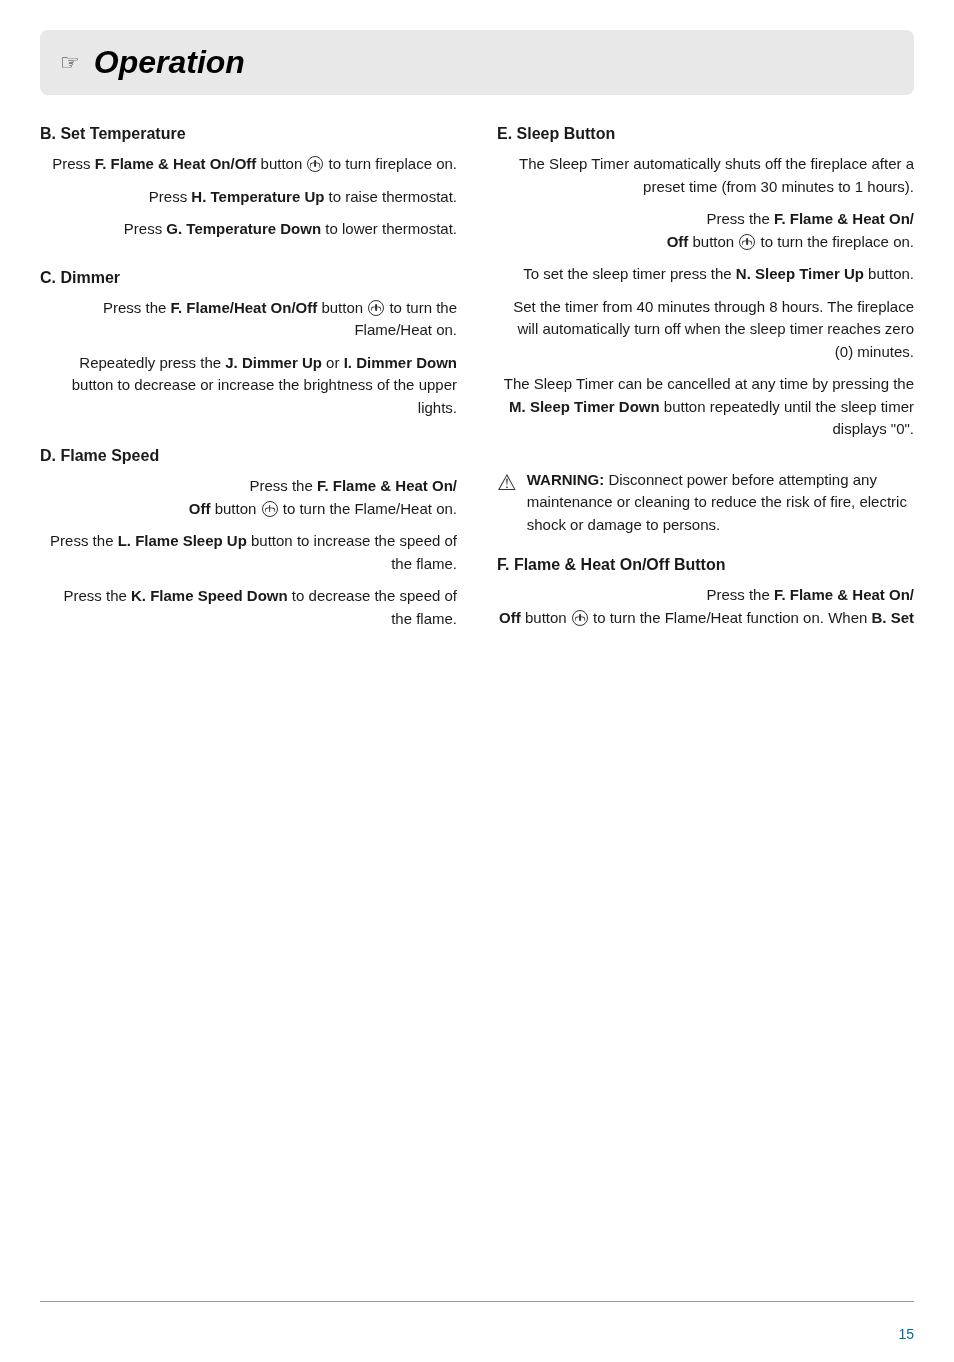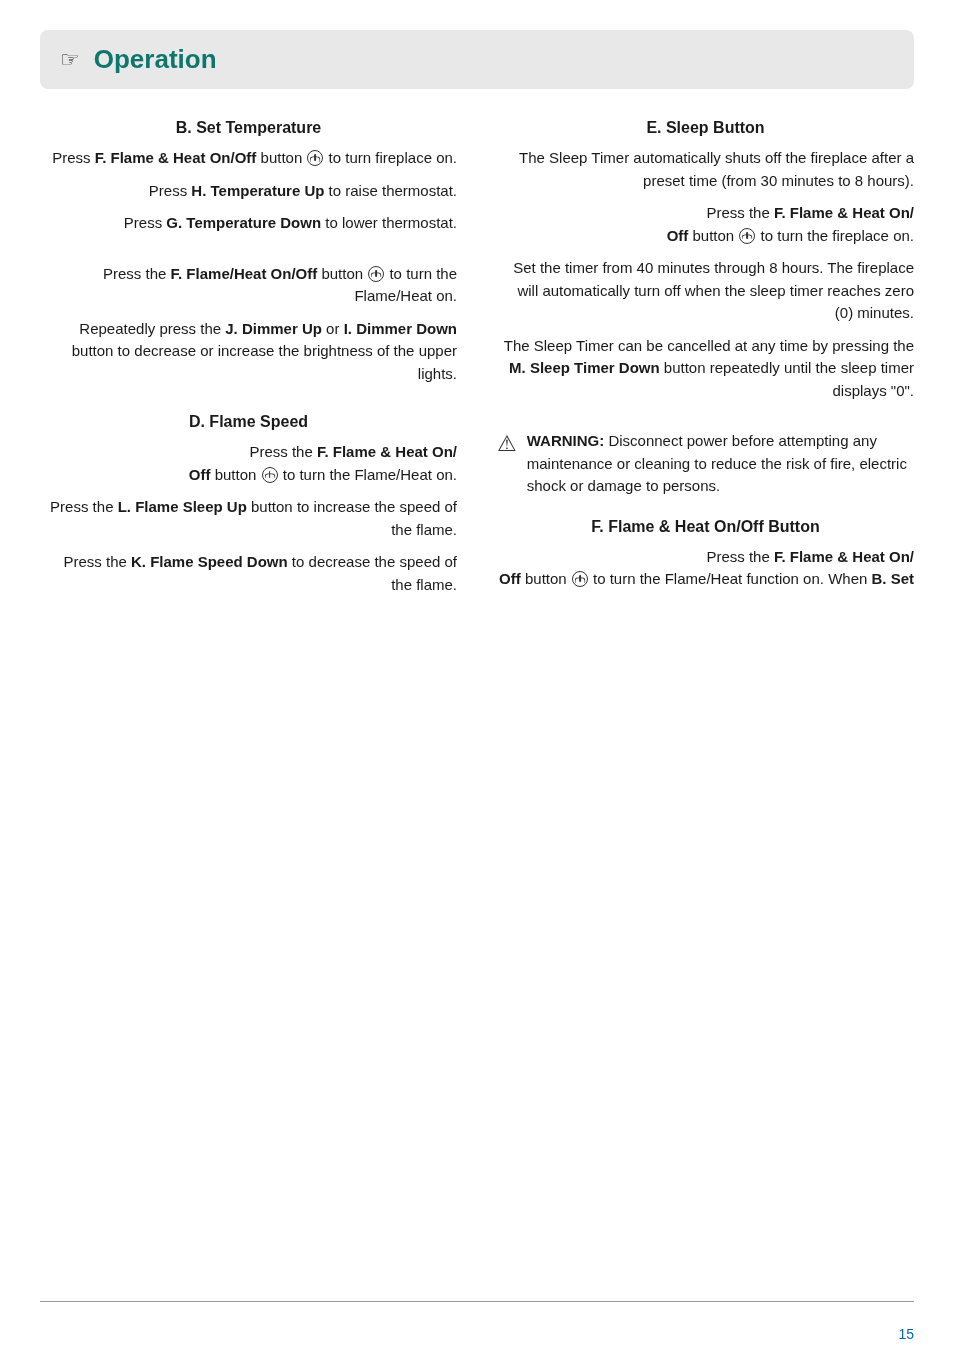--- a/index.html
+++ b/index.html
@@ -32,23 +32,24 @@
       align-items: center;
       gap: 14px;
       margin-bottom: 30px;
     }
 
     .header-icon {
       font-size: 22px;
     }
 
     .header-title {
-      font-size: 26px;
+      font-size: 32px;
       font-weight: bold;
-      color: #0f766e;
+      color: #000000;
+      font-style: italic;
     }
 
     .content-columns {
       display: flex;
       gap: 40px;
     }
 
     .left-col {
       flex: 1;
       max-width: 430px;
@@ -60,21 +61,20 @@
     }
 
     .section {
       margin-bottom: 28px;
     }
 
     .section-heading {
       font-size: 16px;
       font-weight: bold;
       margin-bottom: 10px;
-      text-align: center;
     }
 
     .para {
       margin-bottom: 10px;
       line-height: 1.5;
       font-size: 15px;
       text-align: right;
     }
 
     .warning-box {
@@ -168,20 +168,21 @@
         </p>
         <p class="para">
           Press <strong>H. Temperature Up</strong> to raise thermostat.
         </p>
         <p class="para">
           Press <strong>G. Temperature Down</strong> to lower thermostat.
         </p>
       </div>
 
       <div class="section">
+        <div class="section-heading">C.   Dimmer</div>
 
         <p class="para">
           Press the <strong>F. Flame/Heat On/Off</strong> button <span class="small-power"></span> to turn the Flame/Heat on.
         </p>
         <p class="para">
           Repeatedly press the <strong>J. Dimmer Up</strong> or <strong>I. Dimmer Down</strong> button to decrease or increase the brightness of the upper lights.
         </p>
       </div>
 
       <div class="section">
@@ -199,24 +200,27 @@
       </div>
 
     </div>
 
     <div class="right-col">
 
       <div class="section">
         <div class="section-heading">E.   Sleep Button</div>
 
         <p class="para">
-          The Sleep Timer automatically shuts off the fireplace after a preset time (from 30 minutes to 8 hours).
+          The Sleep Timer automatically shuts off the fireplace after a preset time (from 30 minutes to 1 hours).
         </p>
         <p class="para">
           Press the <strong>F. Flame &amp; Heat On/<br>Off</strong> button <span class="small-power"></span> to turn the fireplace on.
+        </p>
+        <p class="para">
+          To set the sleep timer press the <strong>N. Sleep Timer Up</strong> button.
         </p>
         <p class="para">
           Set the timer from 40 minutes through 8 hours.  The fireplace will automatically turn off when the sleep timer reaches zero (0) minutes.
         </p>
         <p class="para">
           The Sleep Timer can be cancelled at any time by pressing the <strong>M. Sleep Timer Down</strong> button repeatedly until the sleep timer displays "0".
         </p>
       </div>
 
       <div class="warning-box">

